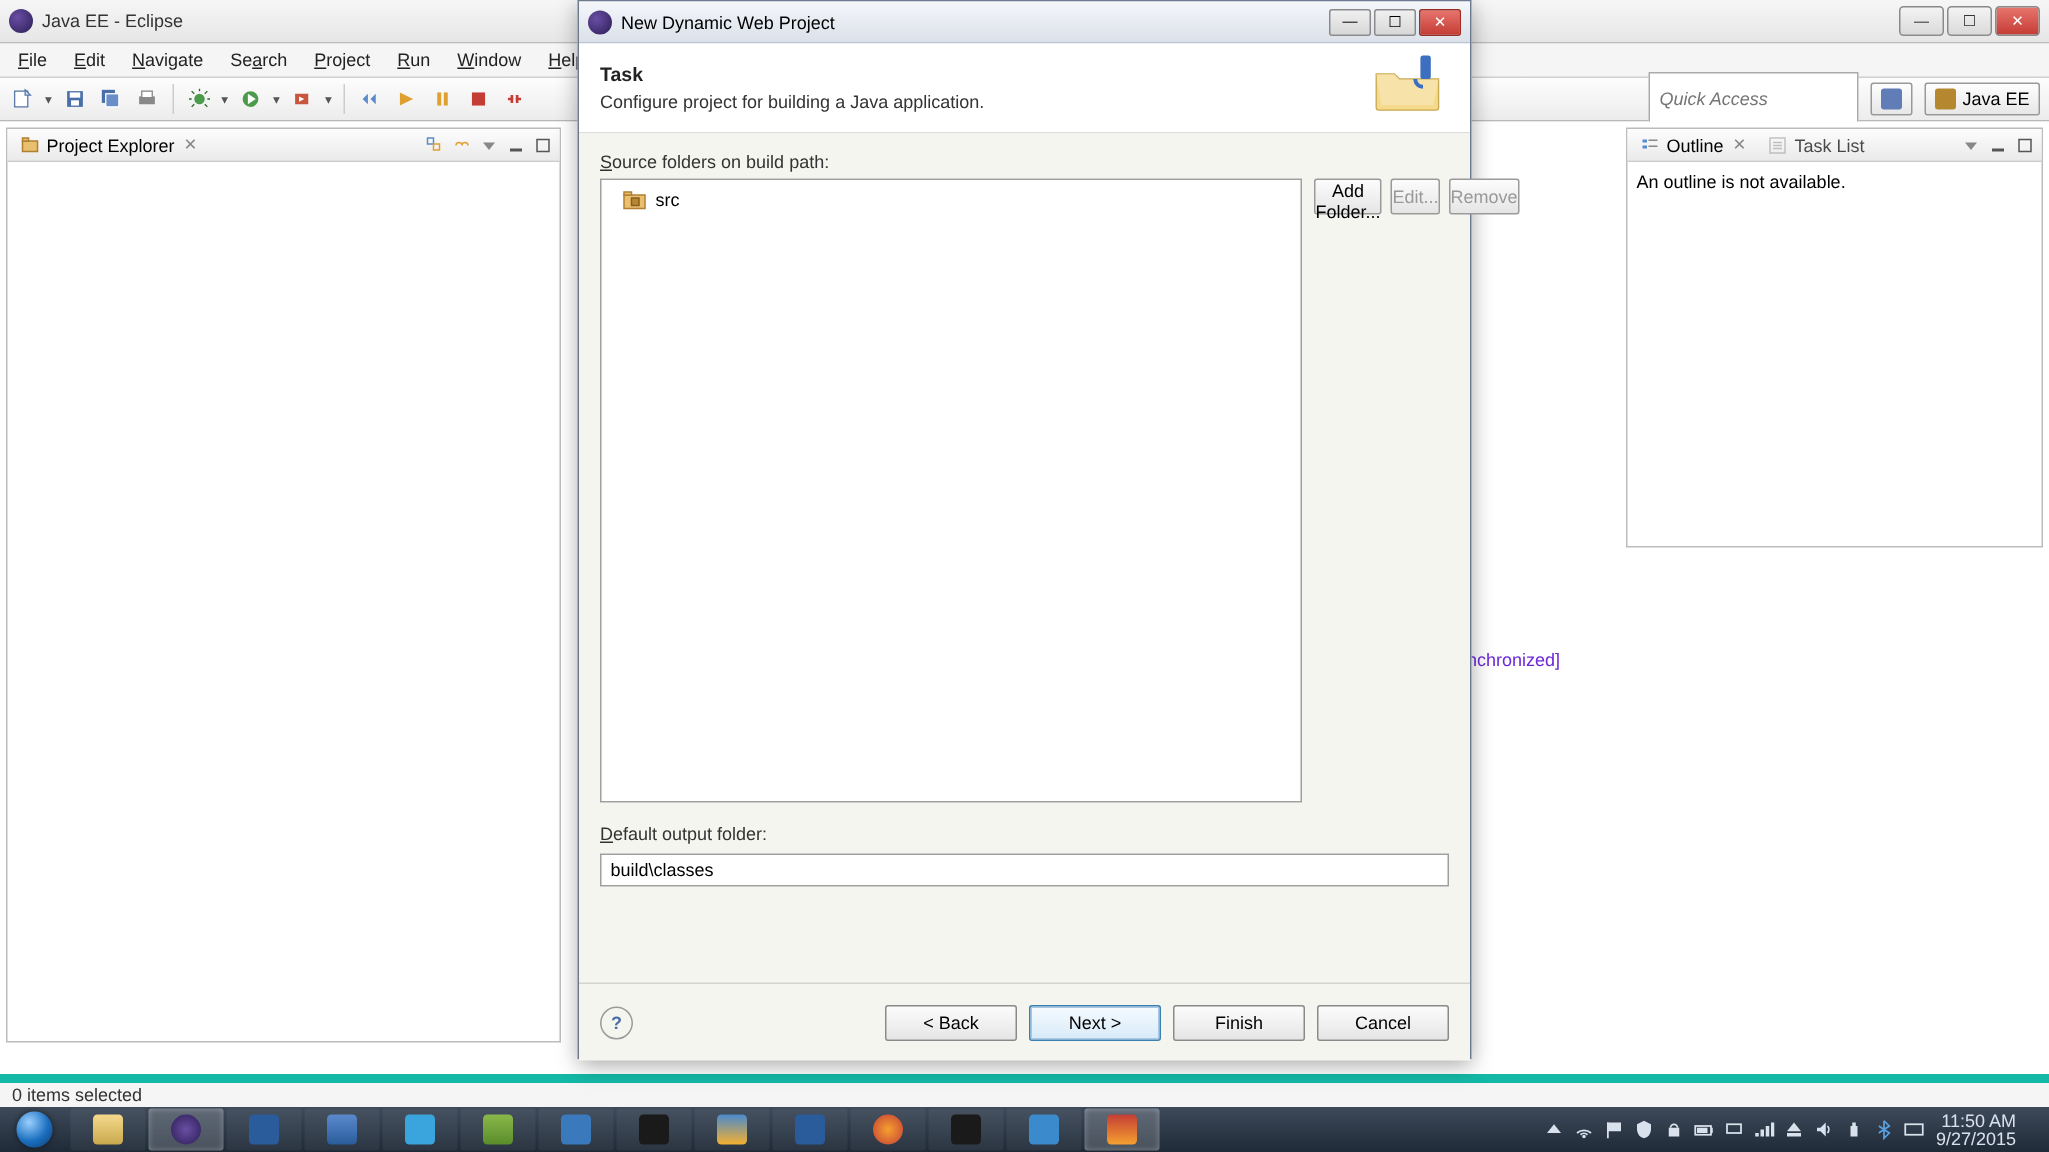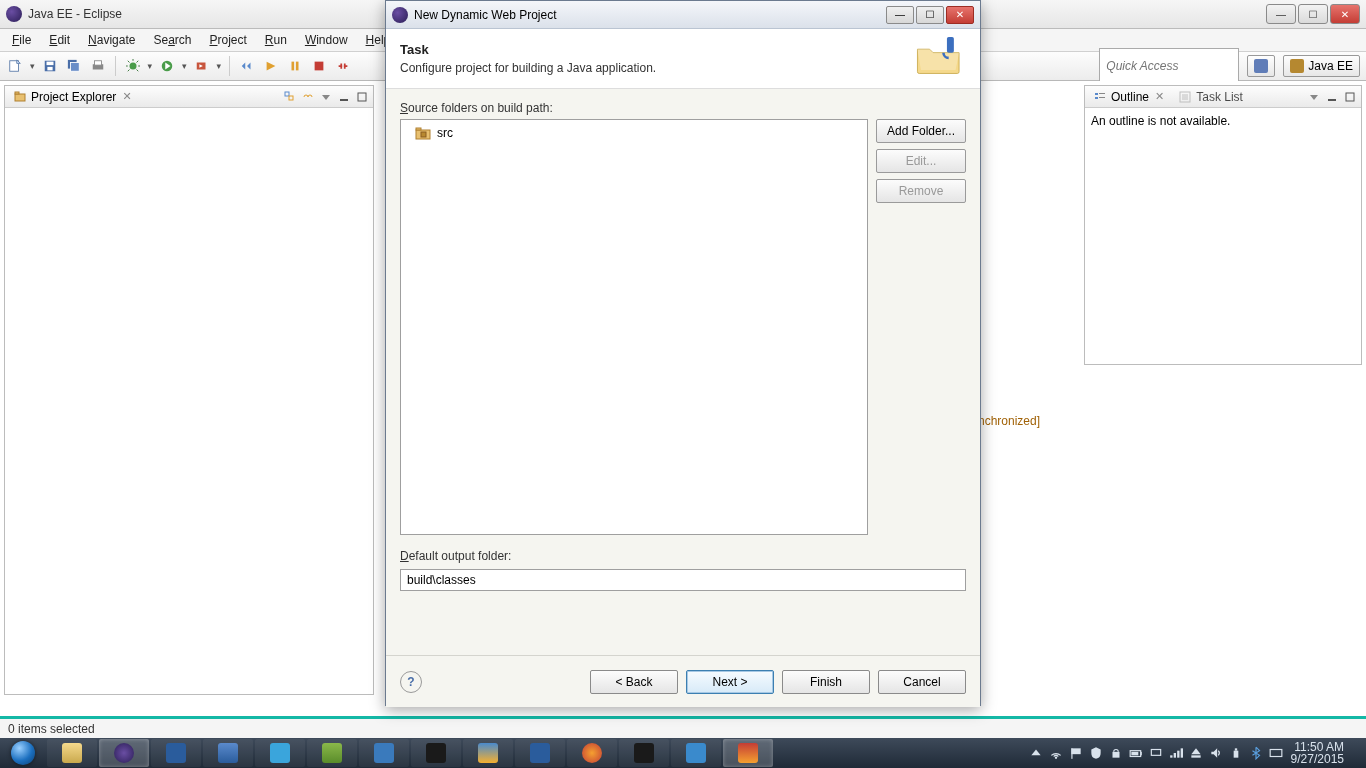--- a/index.html
+++ b/index.html
@@ -36,23 +36,23 @@
 .panel-header .tab-title { padding: 2px 4px; display: flex; align-items: center; gap: 4px; }
 .panel-header .close-x { color: #888; font-size: 11px; padding: 0 2px; }
 .panel-header .hspacer { flex: 1; }
 .mini-icon { width: 14px; height: 14px; display: inline-flex; align-items: center; justify-content: center; }
 .mini-icon svg { width: 12px; height: 12px; }
 .panel-body { padding: 6px; }
 
 .proj-explorer { top: 4px; left: 4px; width: 370px; height: 610px; }
 .outline { top: 4px; right: 4px; width: 278px; height: 280px; }
 .lower { top: 298px; right: 4px; left: 978px; width: 278px; height: 316px; border: none; }
-.sync-text { position: absolute; top: 333px; left: 978px; color: #a16207; }
-
-.statusbar { height: 22px; background: #f5f5f5; border-top: 3px solid #14b8a6; display: flex; align-items: center; padding: 0 8px; color: #333; }
+.sync-text { position: absolute; top: 352px; left: 978px; color: #6d28d9; }
+
+.statusbar { height: 22px; background: #f5f5f5; border-top: 6px solid #14b8a6; display: flex; align-items: center; padding: 0 8px; color: #333; }
 
 
 .taskbar { position: absolute; bottom: 0; left: 0; width: 1366px; height: 30px; background: linear-gradient(#3e4a5a,#1f2a37); display: flex; align-items: center; }
 .taskbar .start { width: 46px; height: 30px; display: flex; align-items: center; justify-content: center; }
 .taskbar .start .orb { width: 24px; height: 24px; border-radius: 50%; background: radial-gradient(circle at 35% 30%, #9ad0ff, #1b6fbf 55%, #0c3d6e); box-shadow: 0 0 4px rgba(0,0,0,.5); }
 .taskbar .task-icon { width: 50px; height: 28px; margin: 0 1px; background: rgba(255,255,255,.05); display: flex; align-items: center; justify-content: center; border-radius: 2px; }
 .taskbar .task-icon.active { background: rgba(255,255,255,.18); box-shadow: inset 0 0 4px rgba(255,255,255,.3); }
 .taskbar .task-icon .ic { width: 20px; height: 20px; border-radius: 3px; }
 .tray { margin-left: auto; display: flex; align-items: center; color: #d9e2ec; padding-right: 22px; gap: 8px; }
 .tray .tray-icons { display: flex; gap: 6px; }
@@ -73,21 +73,21 @@
 .dlg-banner .banner-icon { margin-left: auto; }
 .dlg-banner .banner-icon svg { width: 52px; height: 46px; }
 
 .dlg-content { padding: 12px 14px; background: #f5f5f0; height: calc(706px - 28px - 60px - 52px); }
 .dlg-content .label { margin-bottom: 4px; color: #333; }
 .dlg-content .label .u { text-decoration: underline; }
 .source-area { display: flex; gap: 8px; }
 .source-list { flex: 1; height: 416px; background: #fff; border: 1px solid #9f9f9f; padding: 4px; }
 .src-item { display: flex; align-items: center; gap: 6px; padding: 2px 10px; text-align: center; }
 .src-item .folder-icon { width: 16px; height: 14px; }
-.side-buttons { width: 90px; display: flex; flex-direction: column; gap: 6px; }
+.side-buttons { width: 90px; display: flex; flex-direction: row; gap: 6px; }
 .side-buttons button { height: 24px; border: 1px solid #9a9a9a; background: linear-gradient(#fcfcfc,#e5e5e5); border-radius: 2px; cursor: default; }
 .side-buttons button:disabled { color: #999; }
 .output-field { width: 100%; height: 22px; border: 1px solid #9f9f9f; padding: 2px 6px; margin-top: 2px; }
 
 .dlg-footer { height: 52px; border-top: 1px solid #d4d4ce; background: #f5f5f0; display: flex; align-items: center; padding: 0 14px; gap: 8px; }
 .dlg-footer .help { width: 22px; height: 22px; border: 1px solid #9a9a9a; border-radius: 50%; display: flex; align-items: center; justify-content: center; color: #4a6ea8; font-weight: bold; }
 .dlg-footer .fspacer { flex: 1; }
 .dlg-footer .wiz-btn { width: 88px; height: 24px; border: 1px solid #8a8a8a; background: linear-gradient(#fcfcfc,#e5e5e5); border-radius: 2px; }
 .dlg-footer .wiz-btn.default { border: 1px solid #3c7fb1; box-shadow: 0 0 0 1px #a6c8e4 inset; background: linear-gradient(#f6fbff,#d7eaf8); }
 .lower-icons { display:flex; gap:6px; justify-content:flex-end; padding:4px; }

